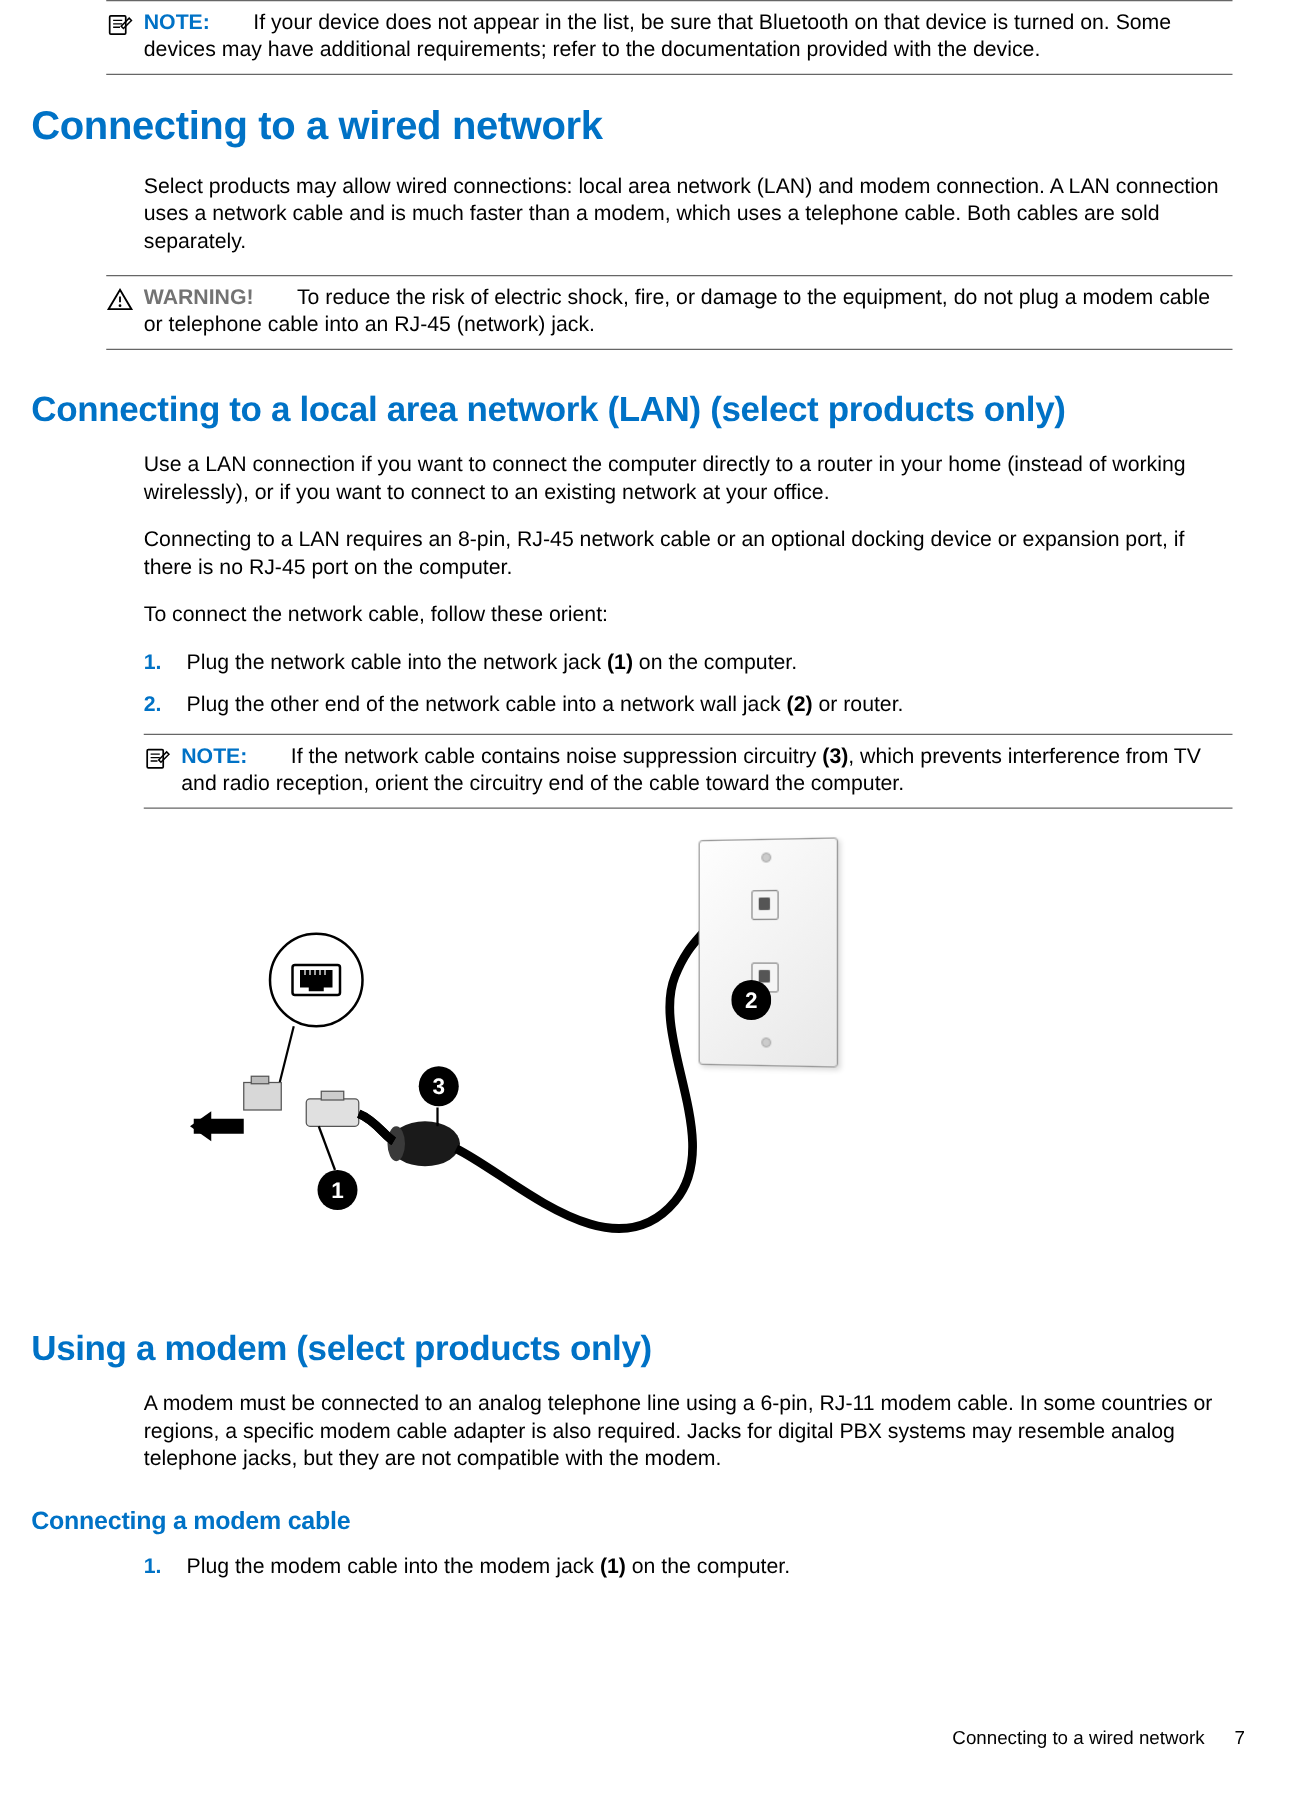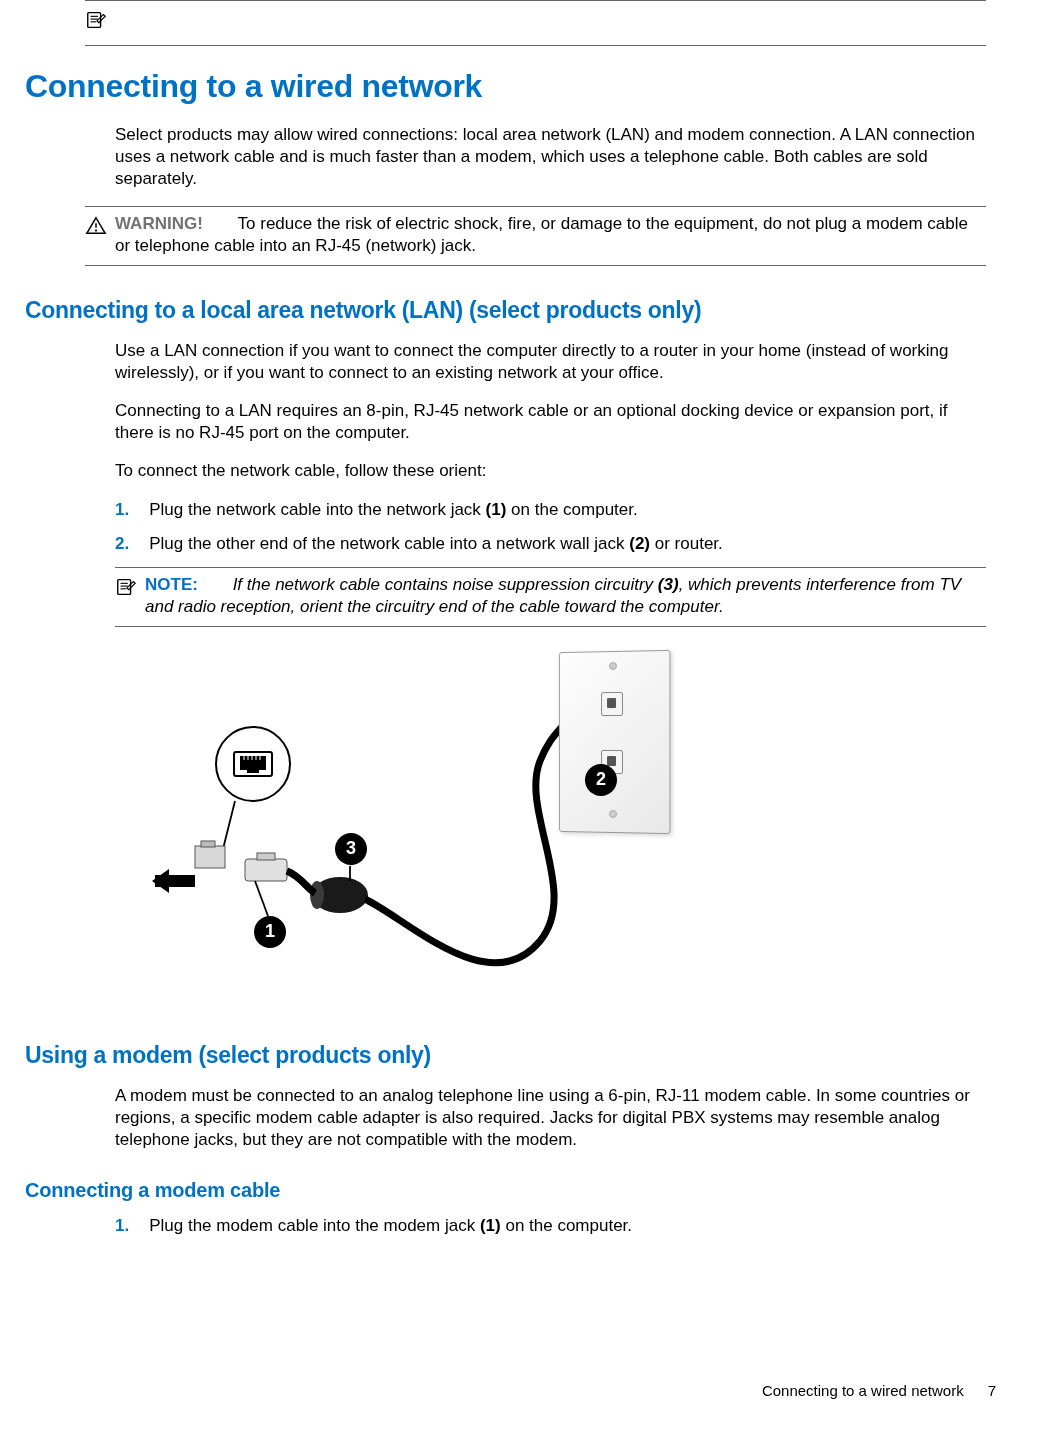--- a/index.html
+++ b/index.html
@@ -48,21 +48,21 @@
     color: #0072c6;
     font-size: 32px;
     font-weight: bold;
     margin: 20px 0 16px 0;
     font-family: Arial, Helvetica, sans-serif;
     font-stretch: condensed;
     letter-spacing: -0.3px;
   }
   h2 {
     color: #0072c6;
-    font-size: 23px;
+    font-size: 28px;
     font-weight: bold;
     margin: 30px 0 14px 0;
     font-stretch: condensed;
     letter-spacing: -0.3px;
   }
   h3 {
     color: #0072c6;
     font-size: 20px;
     font-weight: bold;
     margin: 26px 0 12px 0;
@@ -95,21 +95,20 @@
     border-top: 1px solid #666;
     border-bottom: 1px solid #666;
     padding: 6px 0 8px 0;
     margin-bottom: 14px;
     display: flex;
     align-items: flex-start;
     gap: 8px;
   }
   .nested-callout .callout-text {
     margin-left: 30px;
-    font-style: italic;
   }
   .nested-callout .icon-box {
     flex: none;
     width: 22px;
     margin-top: 2px;
   }
   .figure {
     margin-left: 125px;
     margin-top: 10px;
     margin-bottom: 20px;
@@ -216,20 +215,24 @@
 
   <div class="callout">
     <div class="icon-box">
       <svg viewBox="0 0 24 24" width="22" height="22">
         <rect x="3" y="4" width="14" height="16" rx="1" fill="none" stroke="#000" stroke-width="1.5"></rect>
         <line x1="6" y1="8" x2="14" y2="8" stroke="#000" stroke-width="1.2"></line>
         <line x1="6" y1="11" x2="14" y2="11" stroke="#000" stroke-width="1.2"></line>
         <line x1="6" y1="14" x2="12" y2="14" stroke="#000" stroke-width="1.2"></line>
         <path d="M15 15 L22 8 L20 6 L13 13 Z" fill="none" stroke="#000" stroke-width="1.3"></path>
       </svg>
+    </div>
+    <div>
+      <span class="note-label">NOTE:</span>
+      <span class="callout-text">If your device does not appear in the list, be sure that Bluetooth on that device is turned on. Some devices may have additional requirements; refer to the documentation provided with the device.</span>
     </div>
   </div>
 
   <h1>Connecting to a wired network</h1>
 
   <div class="body-text">Select products may allow wired connections: local area network (LAN) and modem connection. A LAN connection uses a network cable and is much faster than a modem, which uses a telephone cable. Both cables are sold separately.</div>
 
   <div class="callout">
     <div class="icon-box">
       <svg viewBox="0 0 24 24" width="22" height="22">

